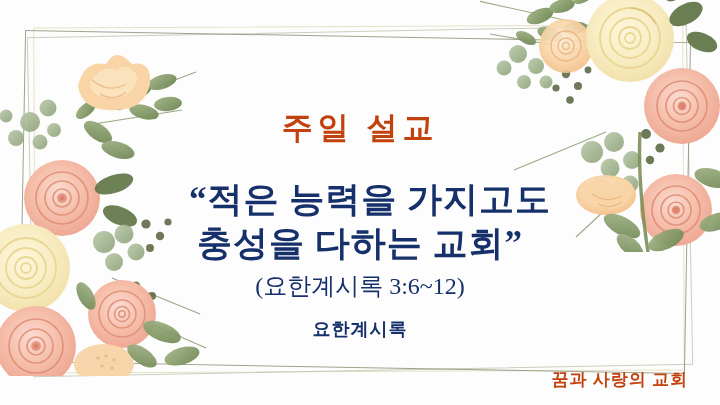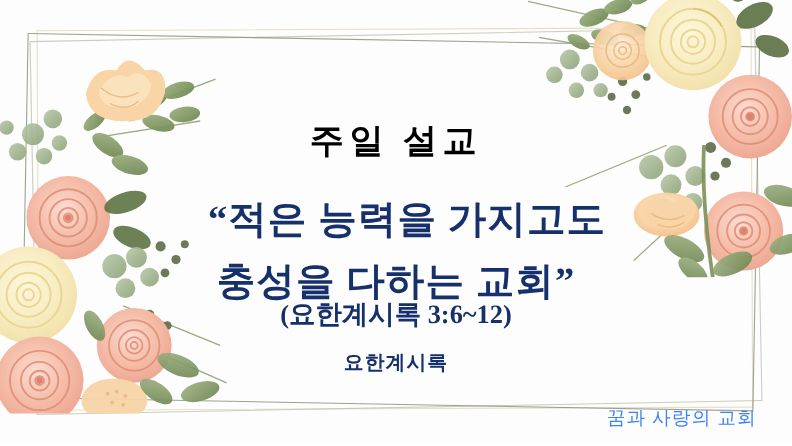--- a/index.html
+++ b/index.html
@@ -74,64 +74,64 @@
     z-index: 40;
     text-align: center;
   }
   .sermon-label {
     position: absolute;
     top: 107px;
     left: 0;
     right: 0;
     font-size: 31px;
     font-weight: 700;
-    color: #000000;
+    color: #c2410c;
     letter-spacing: 5px;
     white-space: nowrap;
   }
   .title-line {
     position: absolute;
     left: 0;
     right: 0;
     font-size: 35px;
     font-weight: 700;
     color: #16306b;
     letter-spacing: 1px;
     white-space: nowrap;
   }
   .title-1 { top: 176px; padding-left: 20px; }
-  .title-2 { top: 220px; margin-top: 12px; }
+  .title-2 { top: 220px; }
   .scripture {
     position: absolute;
     top: 270px;
     left: 0;
     right: 0;
     font-size: 24px;
-    font-weight: 700;
+    font-weight: 400;
     color: #16306b;
     white-space: nowrap;
   }
   .preacher {
     position: absolute;
     top: 317px;
     left: 0;
     right: 0;
     font-size: 18px;
     font-weight: 700;
     color: #16306b;
     letter-spacing: 1px;
     white-space: nowrap;
   }
   .church {
     position: absolute;
     right: 32px;
     top: 368px;
     font-size: 17px;
-    font-weight: 400;
-    color: #3b82f6;
+    font-weight: 700;
+    color: #c2410c;
     letter-spacing: 1px;
     white-space: nowrap;
     z-index: 40;
     margin-left: 32px;
   }
 
   
   .floral {
     position: absolute;
     pointer-events: none;

